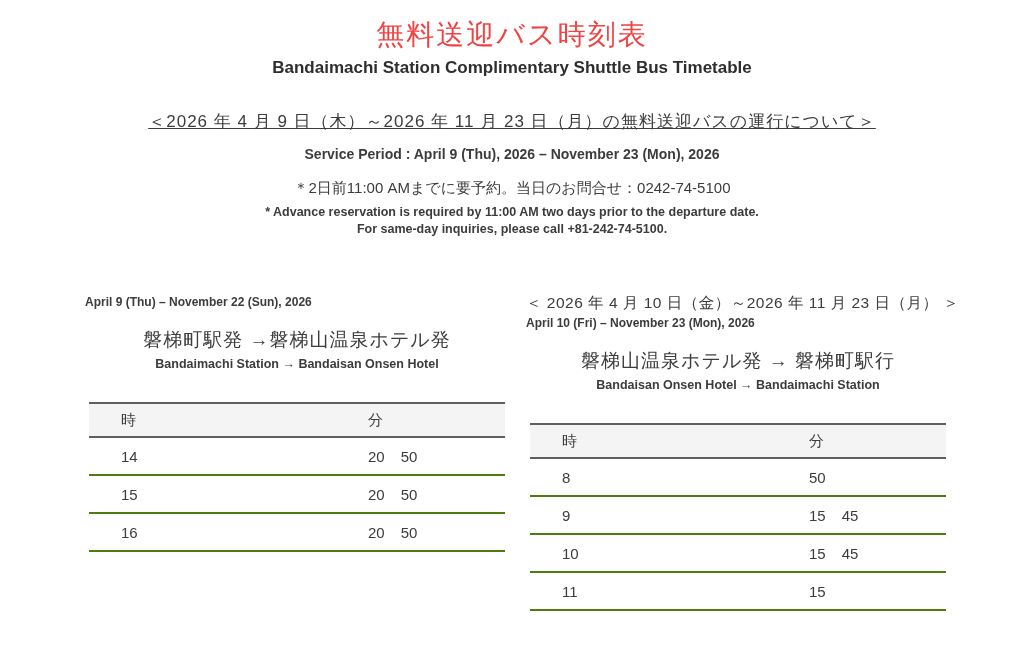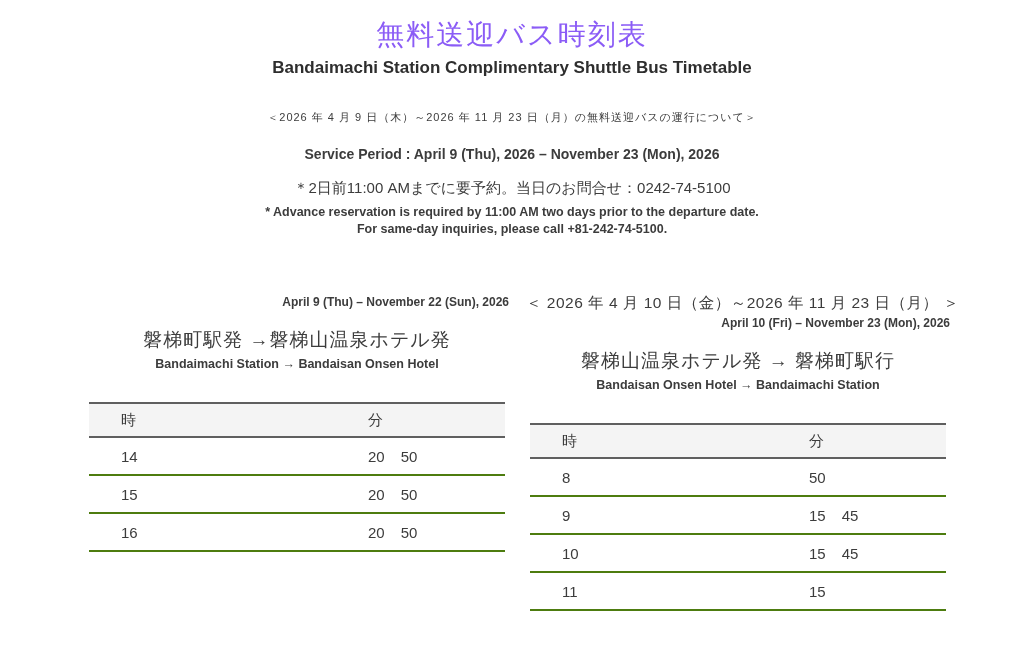--- a/index.html
+++ b/index.html
@@ -12,33 +12,33 @@
     color: #3c3c3c;
     overflow: hidden;
   }
   .centered {
     position: absolute;
     left: 0;
     width: 100%;
     text-align: center;
     white-space: nowrap;
   }
-  .title-jp   { top: 16px;  font-size: 28px; letter-spacing: 2px; color: #8b5cf6; }
+  .title-jp   { top: 16px;  font-size: 28px; letter-spacing: 2px; color: #ef4444; }
   .title-en   { top: 58px;  font-size: 17px; font-weight: bold; color: #2e2e2e; }
-  .sp-jp      { top: 110px; font-size: 11px; letter-spacing: 1px; }
+  .sp-jp      { top: 110px; font-size: 17px; letter-spacing: 1px; text-decoration: underline; }
   .sp-en      { top: 146px; font-size: 14px; font-weight: bold; }
   .note-jp    { top: 179px; font-size: 15px; }
   .note-en    { top: 204px; font-size: 12.5px; font-weight: bold; line-height: 16.5px; }
 
   .col { position: absolute; top: 293px; width: 424px; }
   .col-left  { left: 85px; }
   .col-right { left: 526px; }
 
   .period-jp { text-align: center; font-size: 15.5px; letter-spacing: 0.5px; white-space: nowrap; }
-  .period-en { text-align: right; font-size: 12px; font-weight: bold; margin-top: 2px; }
+  .period-en { text-align: left; font-size: 12px; font-weight: bold; margin-top: 2px; }
   .route-jp  { text-align: center; font-size: 19px; letter-spacing: 1px; margin-top: 18px; }
   .route-en  { text-align: center; font-size: 12.5px; font-weight: bold; margin-top: 4px; }
 
   table.timetable {
     width: 416px;
     margin: 31px auto 0 auto;
     border-collapse: collapse;
     font-size: 15px;
     color: #3c3c3c;
   }

